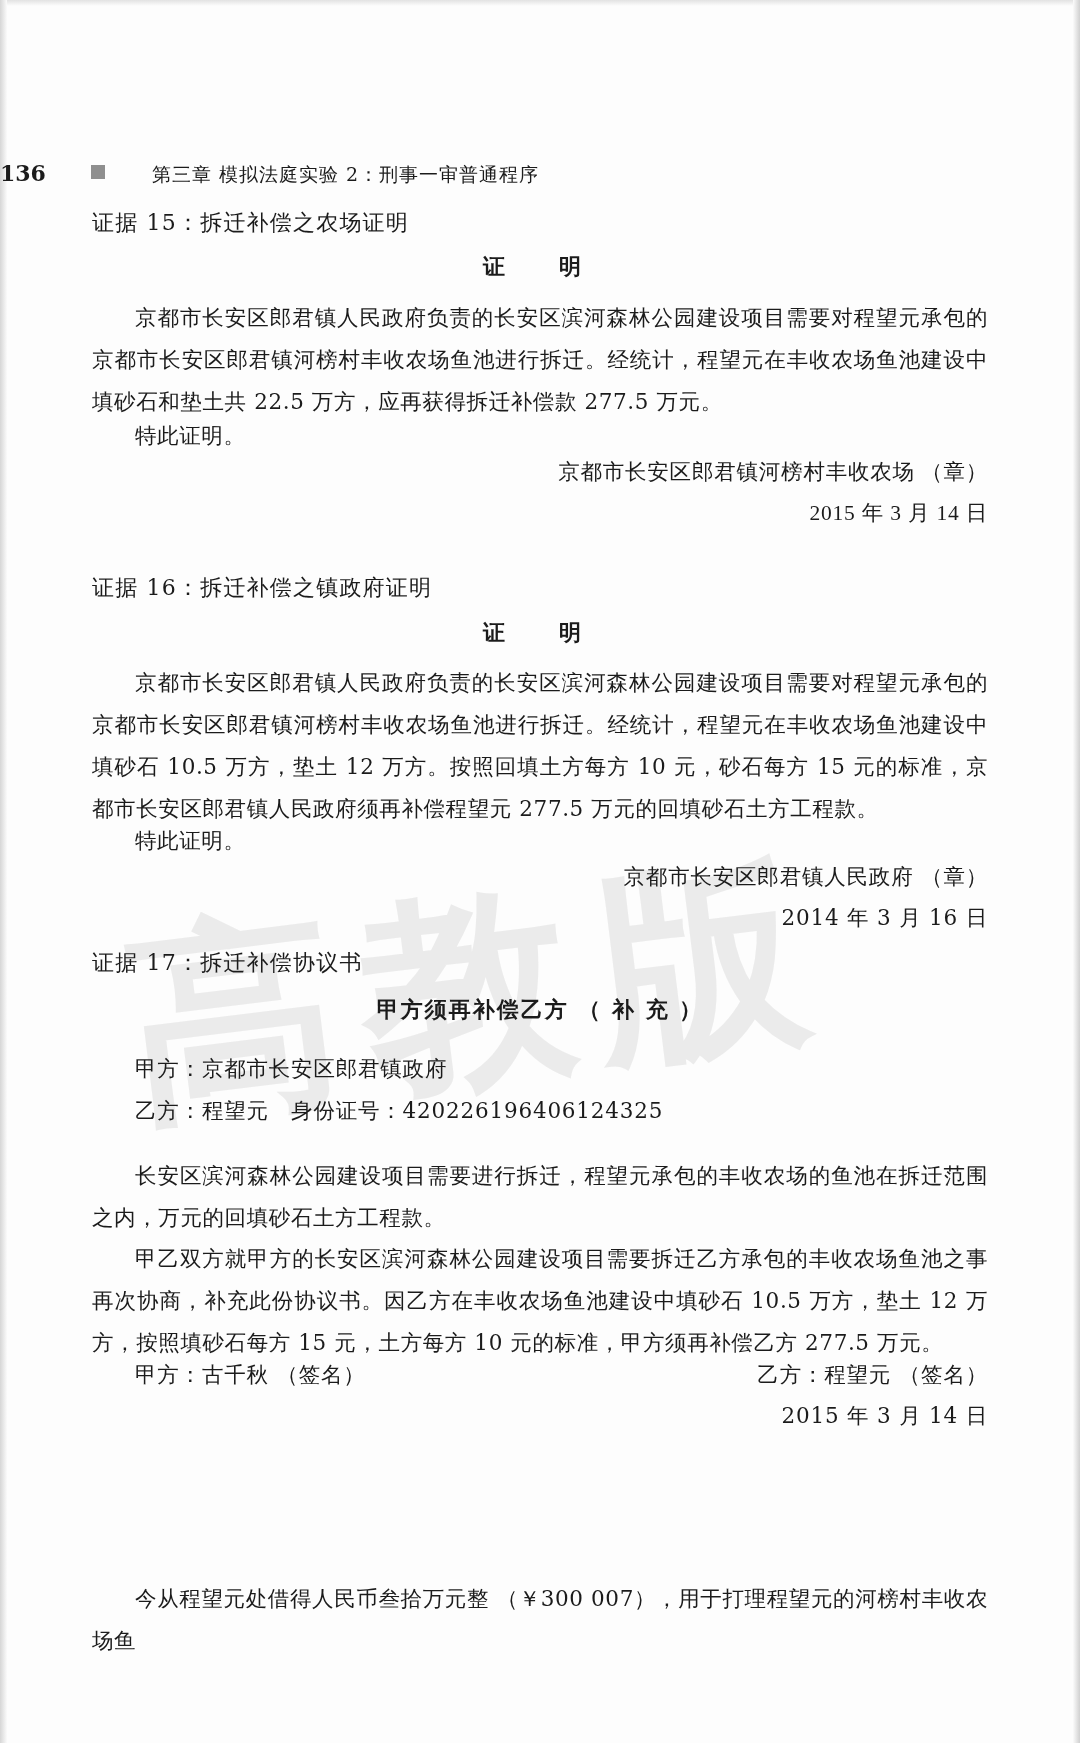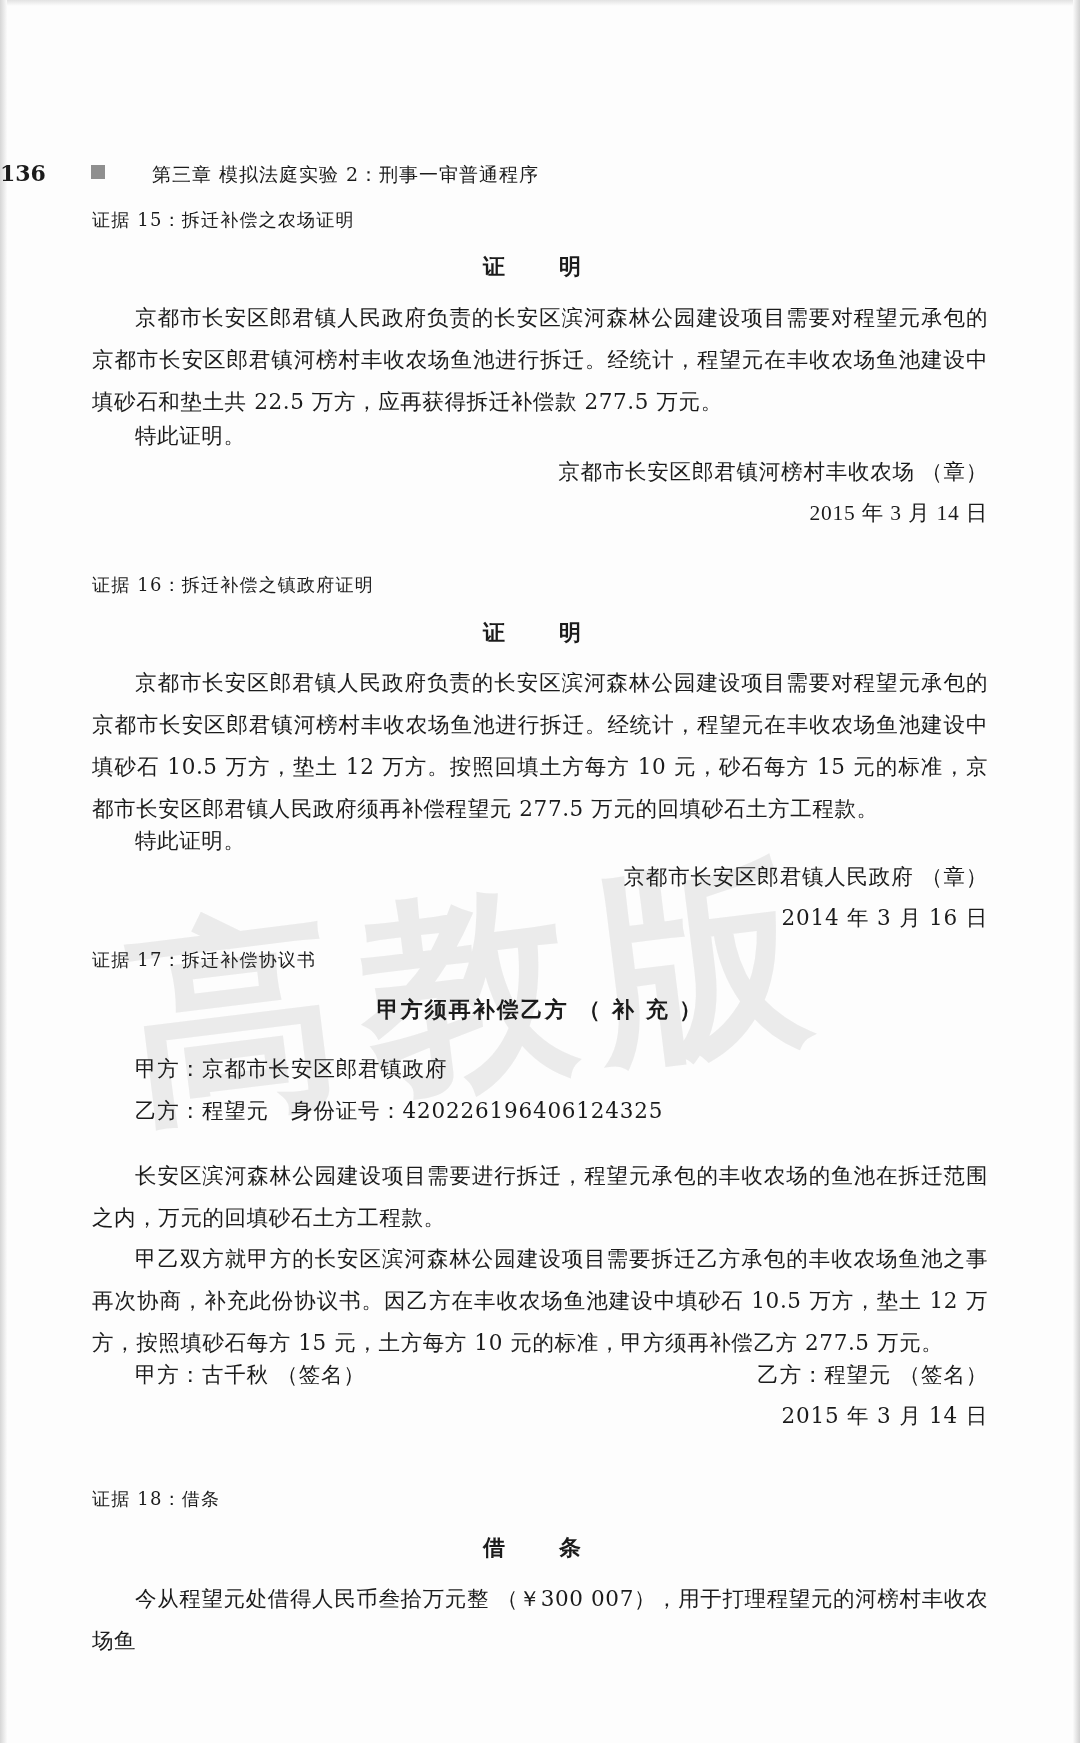--- a/index.html
+++ b/index.html
@@ -80,21 +80,21 @@
     position: relative;
     top: -2px;
   }
   .runhead .rh-text {
     letter-spacing: 1px;
   }
 
   
   .blk { position: absolute; left: 92px; width: 896px; }
   .lead {
-    font-size: 18px;
+    font-size: 22px;
     letter-spacing: 1.2px;
   }
   .p {
     font-size: 21.5px;
     line-height: 42px;
     text-align: justify;
     text-justify: inter-ideograph;
     letter-spacing: .6px;
   }
   .indent { text-indent: 43px; }
@@ -187,23 +187,17 @@
     <div class="p indent">甲乙双方就甲方的长安区滨河森林公园建设项目需要拆迁乙方承包的丰收农场鱼池之事再次协商，补充此份协议书。因乙方在丰收农场鱼池建设中填砂石 10.5 万方，垫土 12 万方，按照填砂石每方 15 元，土方每方 10 元的标准，甲方须再补偿乙方 277.5 万元。</div>
   </div>
   <div class="blk" style="top:1360px;">
     <div class="sig-row">
       <span style="padding-left:43px;">甲方：古千秋 （签名）</span>
       <span>乙方：程望元 （签名）</span>
     </div>
     <div class="right" style="margin-top:12px;">2015 年 3 月 14 日</div>
   </div>
 
-  <div class="blk" style="top:1487px;">
-    <div class="lead">证据 18：借条</div>
-  </div>
-  <div class="blk" style="top:1533px;">
-    <div class="ctr-title">借　条</div>
-  </div>
   <div class="blk" style="top:1578px;">
     <div class="p indent">今从程望元处借得人民币叁拾万元整 （￥300 007），用于打理程望元的河榜村丰收农场鱼</div>
   </div>
 
 </div>
 
 </body></html>

